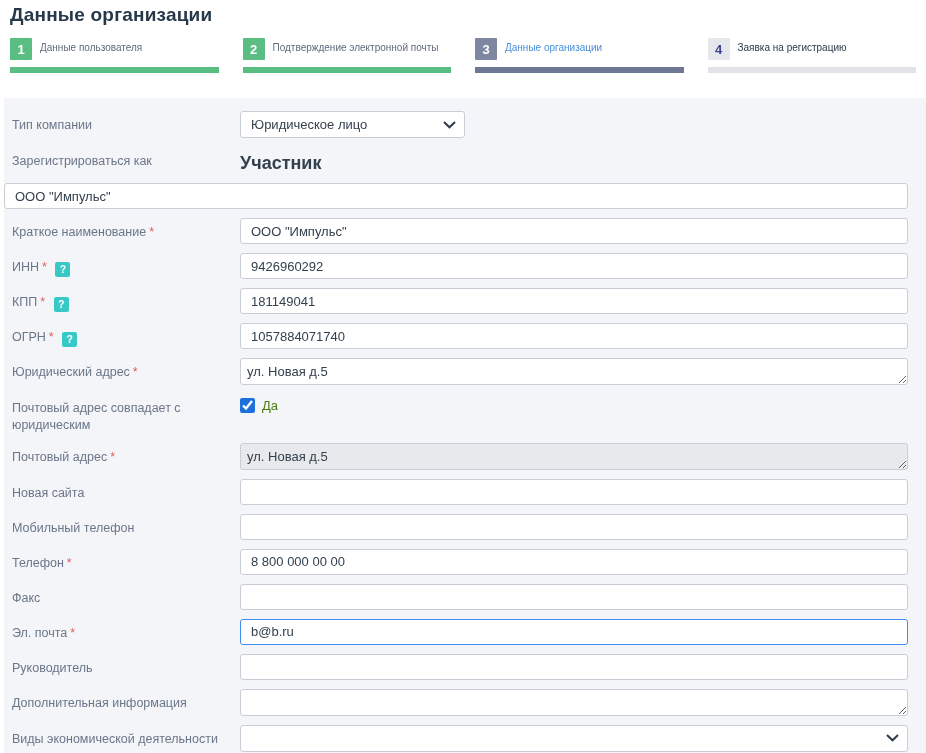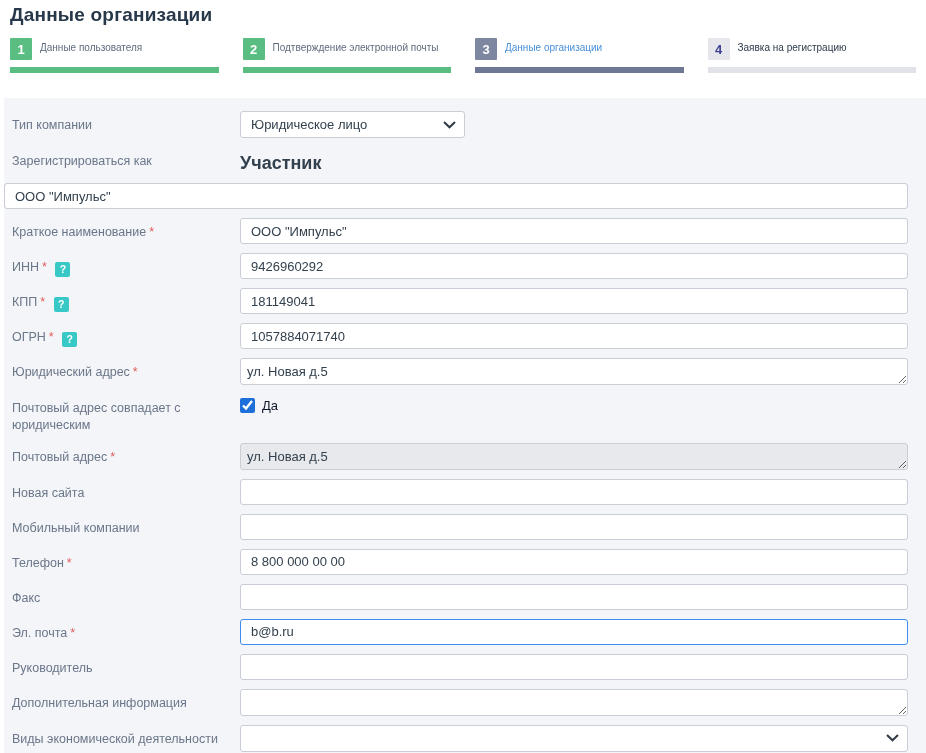--- a/index.html
+++ b/index.html
@@ -61,21 +61,21 @@
   }
   textarea.ctl{height:27px;padding:5px 6px 2px;resize:both;line-height:1.2;display:block;}
   .ctl.focused{border-color:var(--focus);}
   .ctl.disabled{background:#e8e9ec;}
   .static-val{font-size:18px;color:var(--inputtext);padding-top:6px;font-weight:bold;}
   .select-wrap{position:relative;}
   select.ctl{appearance:none;-webkit-appearance:none;-moz-appearance:none;height:27px;padding-right:28px;cursor:pointer;}
   .chev{position:absolute;right:9px;top:50%;transform:translateY(-50%);pointer-events:none;display:flex;}
   .cb-wrap{display:inline-flex;align-items:center;gap:7px;padding-top:4px;cursor:pointer;}
   .cb{width:15px;height:15px;accent-color:var(--cb);margin:0;cursor:pointer;}
-  .cb-label{font-size:13px;color:#0f172a;}
+  .cb-label{font-size:13px;color:#4d7c0f;}
 </style>
 </head>
 <body>
 
 <div class="page">
   <h1 class="page-title">Данные организации</h1>
   <div class="stepper" id="stepper">
       <div class="step done">
         <div class="step-head">
           <div class="step-num">1</div>
@@ -158,21 +158,21 @@
         <div class="row-label"><span>Почтовый адрес</span><span class="req">*</span></div>
         <div class="row-control">
           <textarea class="ctl disabled" rows="1" readonly="" style="">ул. Новая д.5</textarea>
         </div>
       </div>
       <div class="form-row">
         <div class="row-label"><span>Новая сайта</span></div>
         <div class="row-control"><input class="ctl text" type="text" style=""></div>
       </div>
       <div class="form-row">
-        <div class="row-label"><span>Мобильный компании</span></div>
+        <div class="row-label"><span>Мобильный телефон</span></div>
         <div class="row-control"><input class="ctl text" type="text" style=""></div>
       </div>
       <div class="form-row">
         <div class="row-label"><span>Телефон</span><span class="req">*</span></div>
         <div class="row-control"><input class="ctl text" type="text" value="8 800 000 00 00" style=""></div>
       </div>
       <div class="form-row">
         <div class="row-label"><span>Факс</span></div>
         <div class="row-control"><input class="ctl text" type="text" style=""></div>
       </div>

